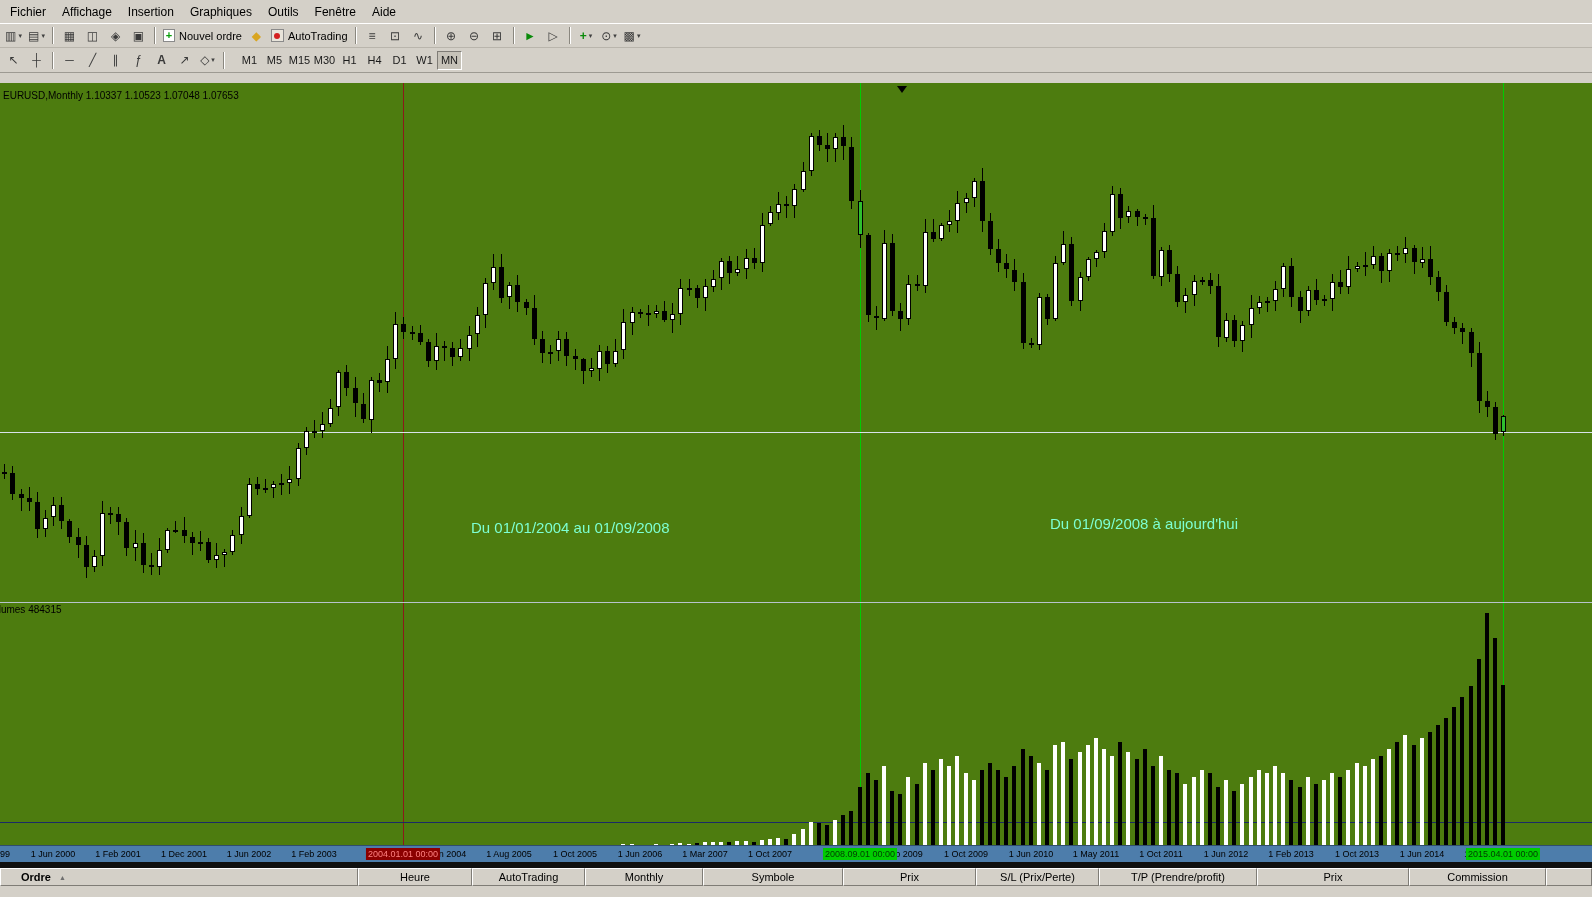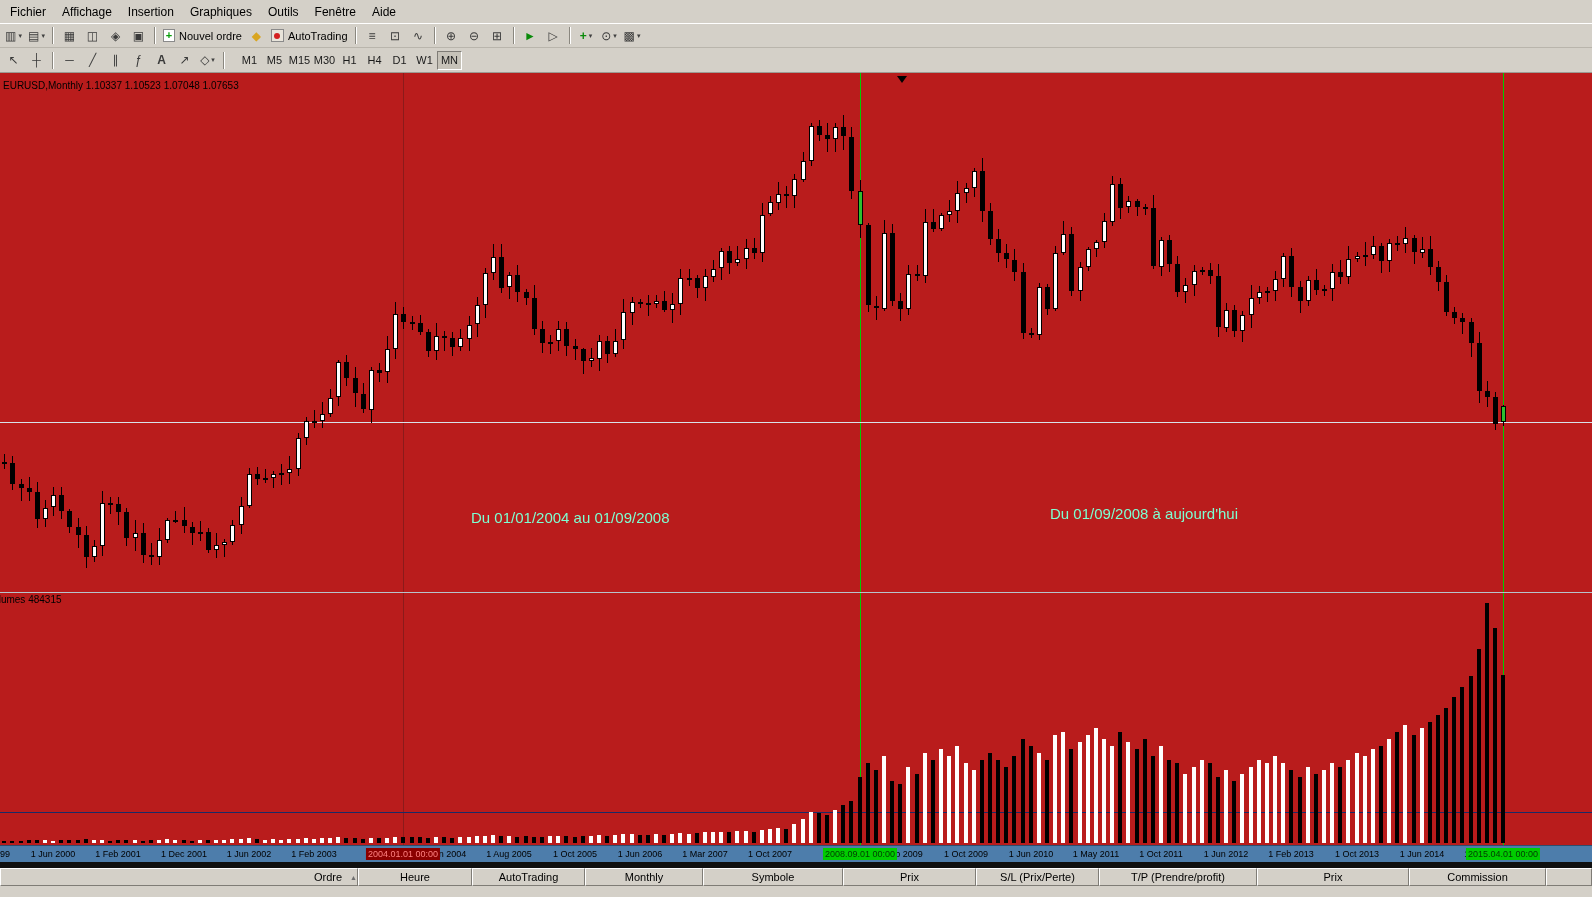--- a/index.html
+++ b/index.html
@@ -56,21 +56,21 @@
     font-size:9px; color:#000; border-top:1px solid #2f4d6d; background:#4d7dab; }
   .axis-tick { position:absolute; top:3px; transform:translateX(-50%); white-space:nowrap; z-index:1; }
   .axis-highlight { position:absolute; top:2px; transform:translateX(-50%); white-space:nowrap;
     z-index:2; padding:0 2px; line-height:12px; }
   
   #black-strip { position:absolute; top:862px; left:0; width:1592px; height:6px; background:#101010; }
   #status-headers { position:absolute; top:868px; left:0; width:1592px; height:18px; display:flex; background:#d4d0c8; }
   .col-header { height:18px; border:1px solid; border-color:#ffffff #7f7c76 #7f7c76 #ffffff;
     display:flex; align-items:center; justify-content:center; font-size:11px; color:#000;
     overflow:hidden; white-space:nowrap; }
-  .col-header.first { justify-content:flex-end; padding-left:13px; gap:8px; }
+  .col-header.first { justify-content:flex-start; padding-left:20px; gap:8px;font-weight:bold; }
   .sort-glyph { font-size:7px; color:#6f6f6f; }
   #bottom-fill { position:absolute; top:886px; left:0; width:1592px; height:11px; background:#d4d0c8; }
 </style>
 </head>
 <body>
 
 <div class="menubar">
     <div class="menu-item">Fichier</div>
     <div class="menu-item">Affichage</div>
     <div class="menu-item">Insertion</div>
@@ -195,21 +195,21 @@
       <div class="tf-btn">M15</div>
       <div class="tf-btn">M30</div>
       <div class="tf-btn">H1</div>
       <div class="tf-btn">H4</div>
       <div class="tf-btn">D1</div>
       <div class="tf-btn">W1</div>
       <div class="tf-btn active">MN</div>
     </div>
 </div>
 
-<div id="chart-region" style="background: #b91c1c;">
+<div id="chart-region" style="background: #4d7c0f; margin-top: 10px;">
   <div id="plot-layer">
       <div class="vline" style="left: 403px; background: rgb(139, 26, 26);"></div>
       <div class="vline" style="left: 860px; background: rgb(0, 204, 0);"></div>
       <div class="vline" style="left: 1503px; background: rgb(0, 204, 0);"></div>
       <div class="hline" style="top: 349px; background: rgb(216, 226, 234);"></div>
       <div class="hline" style="top: 739px; background: rgb(26, 42, 102);"></div>
       <div class="cwick" style="left: 4px; top: 381px; height: 15px; background: rgb(0, 0, 0);"></div>
       <div class="cbody" style="left: 2px; top: 389px; height: 2px; background: rgb(0, 0, 0);"></div>
       <div class="vbar" style="left: 2px; top: 768px; height: 2px; background: rgb(0, 0, 0);"></div>
       <div class="cwick" style="left: 12px; top: 383px; height: 34px; background: rgb(0, 0, 0);"></div>

